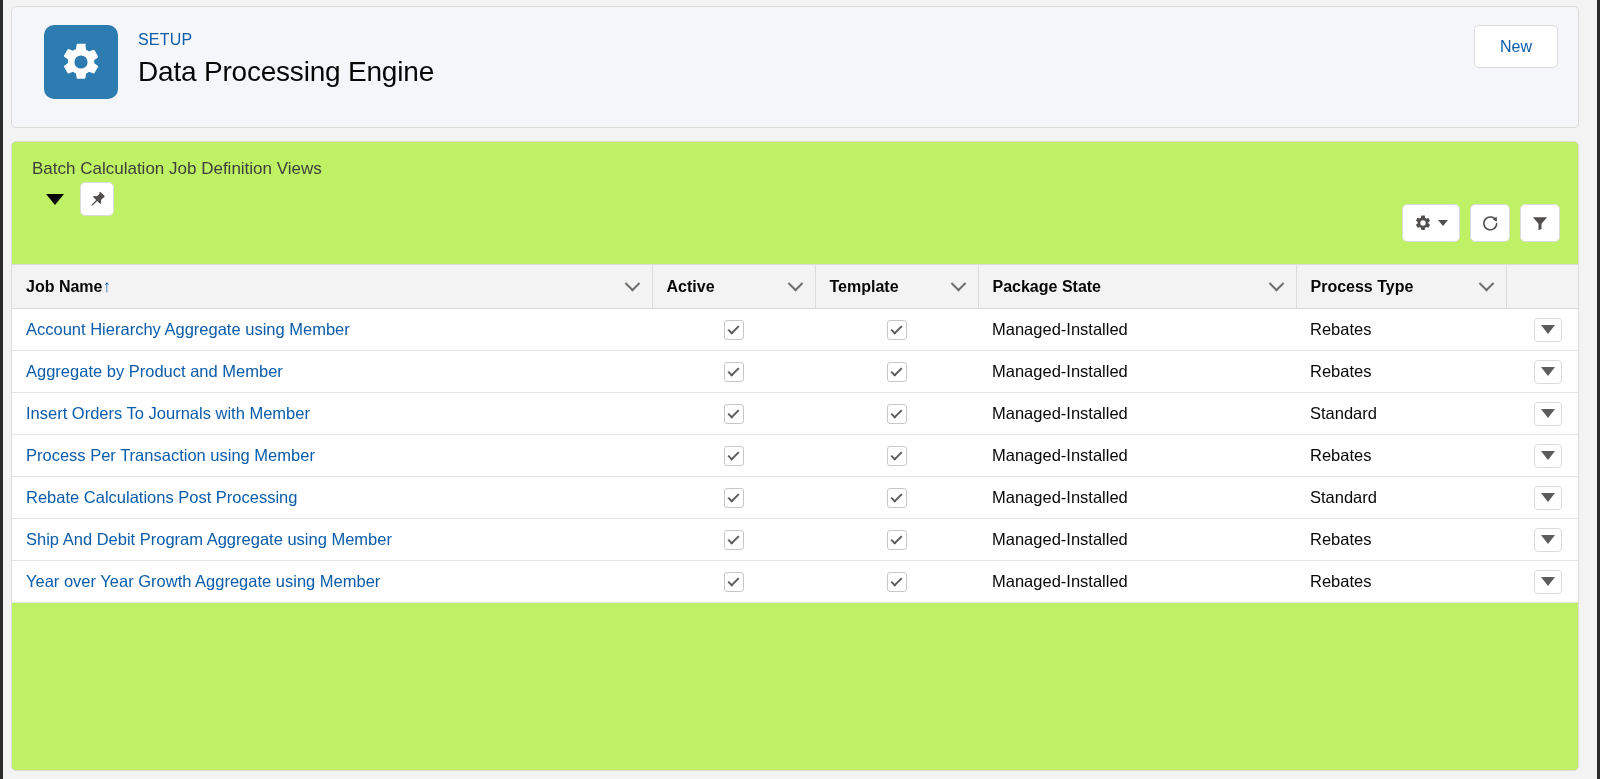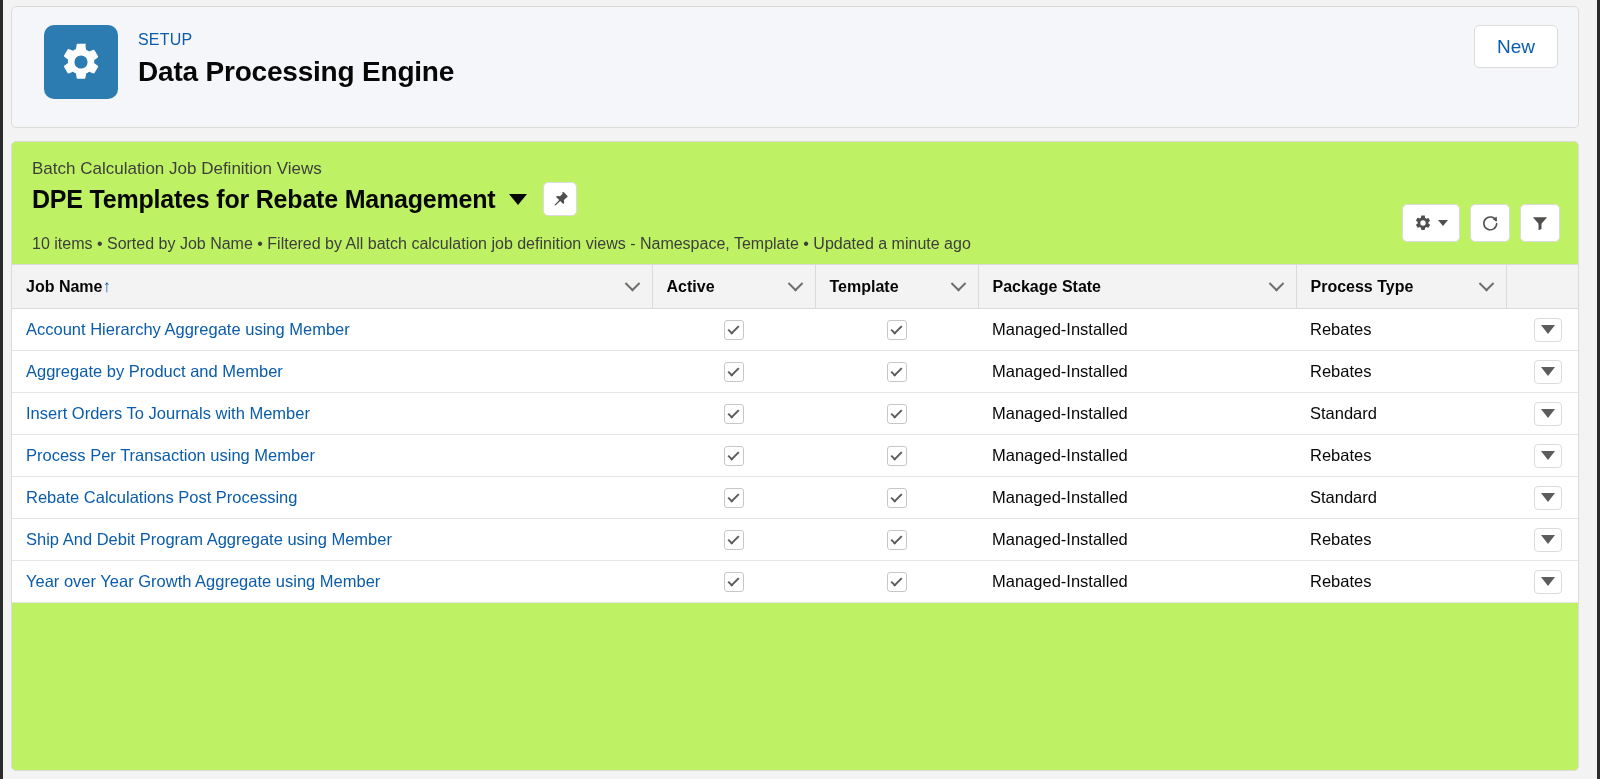--- a/index.html
+++ b/index.html
@@ -41,36 +41,36 @@
   .header-text { margin-left: 20px; padding-top: 6px; }
   .eyebrow {
     color: #0b5cab;
     font-size: 16px;
     letter-spacing: .2px;
     line-height: 18px;
     margin-bottom: 7px;
   }
   .page-title {
     font-size: 28px;
-    font-weight: bold;
+    font-weight: normal;
     color: #080707;
     line-height: 32px;
     letter-spacing: -0.2px;
   }
   .new-button {
     position: absolute;
     right: 20px; top: 18px;
     min-width: 84px;
     height: 43px;
     padding: 0 18px;
     background: #ffffff;
     border: 1px solid #dddbda;
     border-radius: 5px;
     color: #0b5cab;
-    font-size: 19px;
+    font-size: 16px;
     cursor: pointer;
     font-family: "Liberation Sans", sans-serif;
   }
 
   
   .list-card {
     margin-top: 13px;
     background: #bef264;
     border: 1px solid #dddbda;
     border-radius: 5px;
@@ -252,32 +252,30 @@
     </div>
     <button class="new-button">New</button>
   </div>
 
   <div class="list-card">
 
     <div class="lv-header">
       <div class="breadcrumb">Batch Calculation Job Definition Views</div>
 
       <div class="lv-title-row">
-        <div class="lv-title">DPE Templates for Rebate Management</div>
         <div class="caret-down"></div>
         <div class="pin-button">
           <svg width="20" height="20" viewBox="0 0 24 24" aria-hidden="true">
             <g transform="rotate(45 12 12)">
               <path fill="#514f4d" d="M14.5 3h-5a1 1 0 0 0-1 1v1h1.2v4.6l-2.4 2.1a1.2 1.2 0 0 0-.4.9v.9h5.3V21l.8 1 .8-1v-7.5h5.3v-.9c0-.35-.15-.68-.4-.9l-2.4-2.1V5H16.5V4a1 1 0 0 0-1-1z"></path>
             </g>
           </svg>
         </div>
       </div>
 
-      <div class="meta-line">10 items • Sorted by Job Name • Filtered by All batch calculation job definition views - Namespace, Template • Updated a minute ago</div>
 
       <div class="lv-actions">
         <div class="icon-button with-caret">
           <svg width="18" height="18" viewBox="0 0 24 24" aria-hidden="true">
             <path fill="#514f4d" d="M19.14 12.94a7.07 7.07 0 0 0 .06-.94 7.07 7.07 0 0 0-.06-.94l2.03-1.58a.48.48 0 0 0 .12-.61l-1.92-3.32a.48.48 0 0 0-.58-.22l-2.39.96a7.03 7.03 0 0 0-1.62-.94l-.36-2.54A.47.47 0 0 0 13.95 2h-3.84a.47.47 0 0 0-.47.4l-.36 2.54c-.59.24-1.13.56-1.62.94l-2.39-.96a.48.48 0 0 0-.58.22L2.77 8.46a.48.48 0 0 0 .12.61l2.03 1.58c-.04.31-.06.62-.06.94 0 .32.02.63.06.94l-2.03 1.58a.48.48 0 0 0-.12.61l1.92 3.32c.12.21.37.29.58.22l2.39-.96c.49.38 1.03.7 1.62.94l.36 2.54c.04.23.24.4.47.4h3.84c.23 0 .43-.17.47-.4l.36-2.54c.59-.24 1.13-.56 1.62-.94l2.39.96c.22.08.46 0 .58-.22l1.92-3.32a.48.48 0 0 0-.12-.61l-2.03-1.58zM12 15.6A3.6 3.6 0 1 1 12 8.4a3.6 3.6 0 0 1 0 7.2z"></path>
           </svg>
           <span class="mini-caret"></span>
         </div>
         <div class="icon-button">
           <svg width="20" height="20" viewBox="0 0 24 24" aria-hidden="true">

